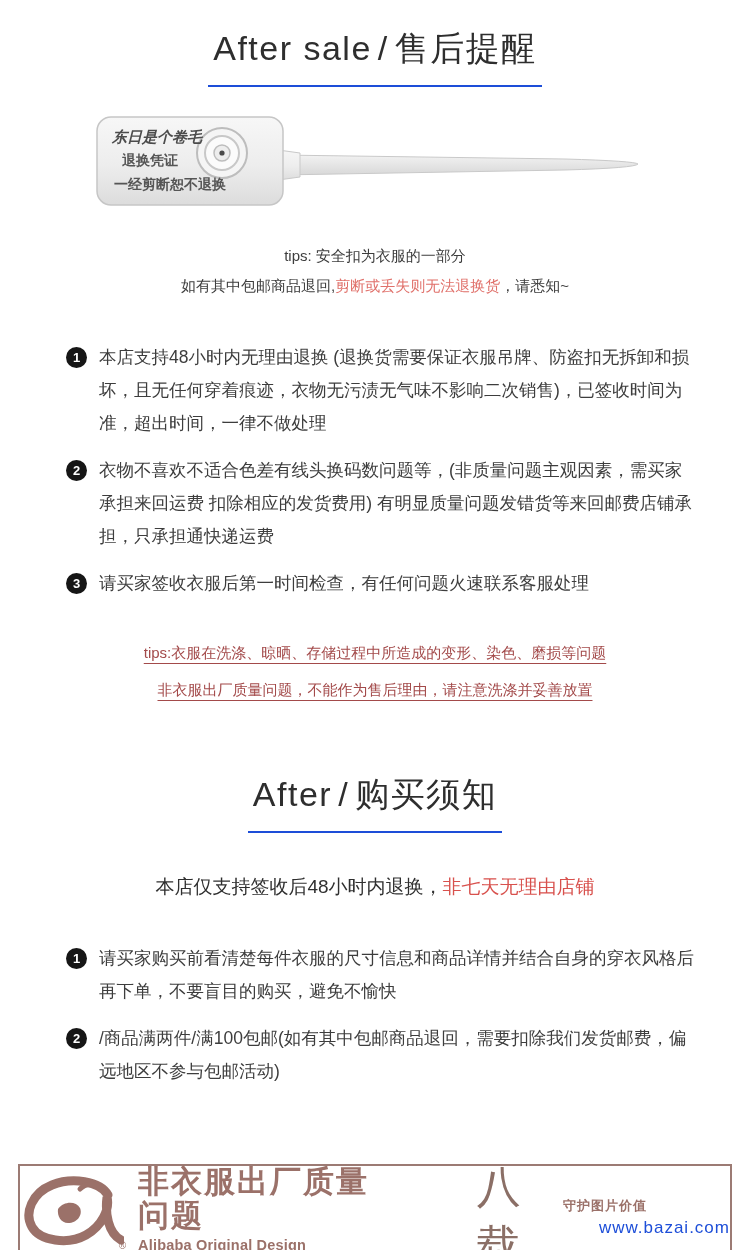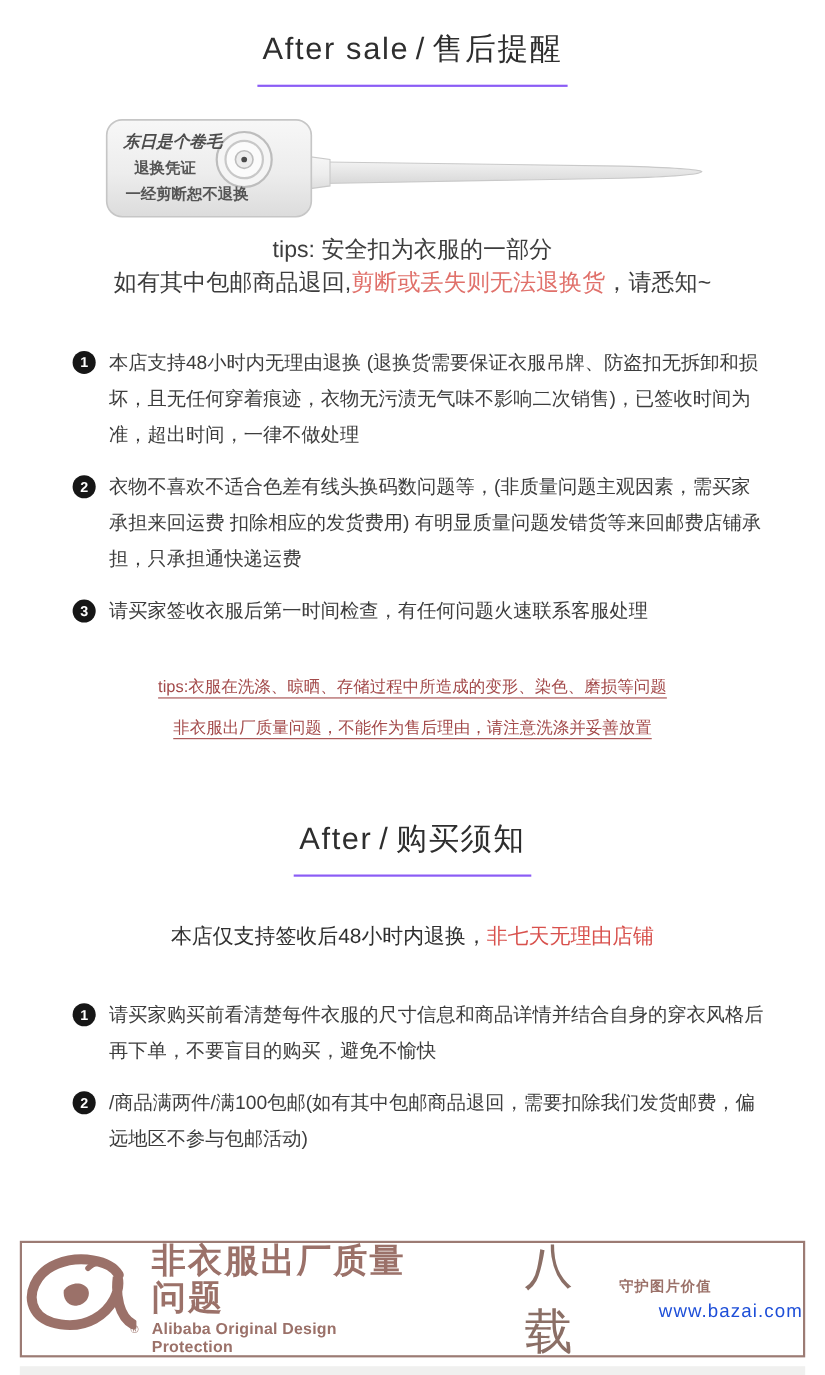--- a/index.html
+++ b/index.html
@@ -6,30 +6,30 @@
   body{
     width:750px;height:1250px;background:#ffffff;
     font-family:"Liberation Sans","DejaVu Sans",sans-serif;
     color:#3d3d3d;overflow:hidden;
   }
   .page{width:750px;height:1250px;position:relative;padding-top:26px;box-sizing:border-box;}
 
   
   .sec-head{text-align:center;}
   .sec-head .head-inner{
-    display:inline-block;font-size:28px;font-weight:400;color:#2e2e2e;
-    letter-spacing:1.5px;padding:0 5px 13px 5px;border-bottom:2px solid #8b5cf6;
+    display:inline-block;font-size:34px;font-weight:400;color:#2e2e2e;
+    letter-spacing:1.5px;padding:0 5px 13px 5px;border-bottom:2px solid #1d4ed8;
   }
   .sec-head .slash{margin:0 6px;color:#2e2e2e;}
 
   
   .tag-wrap{text-align:center;margin-top:22px;height:112px;}
 
   
-  .tips-center{text-align:center;font-size:21px;line-height:30px;margin-top:0;color:#3d3d3d;}
+  .tips-center{text-align:center;font-size:15px;line-height:30px;margin-top:20px;color:#3d3d3d;}
   .red-inline{color:#e0706a;text-align:center;}
   .red-bright{color:#d8514d;}
 
   
   .list{margin:40px 56px 0 66px;}
   .list .li{display:flex;margin-bottom:14px;}
   .num-badge{
     flex:0 0 auto;width:21px;height:21px;border-radius:50%;background:#161616;color:#ffffff;
     font-size:13px;font-weight:bold;display:flex;align-items:center;justify-content:center;
     margin:6px 12px 0 0;

